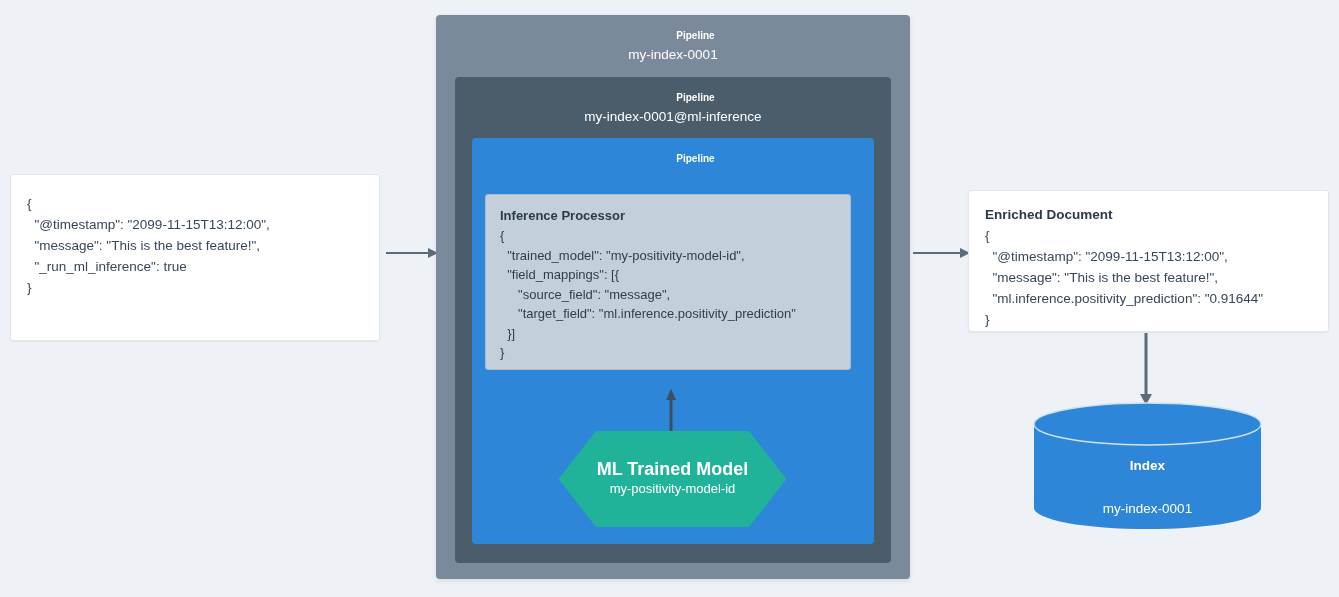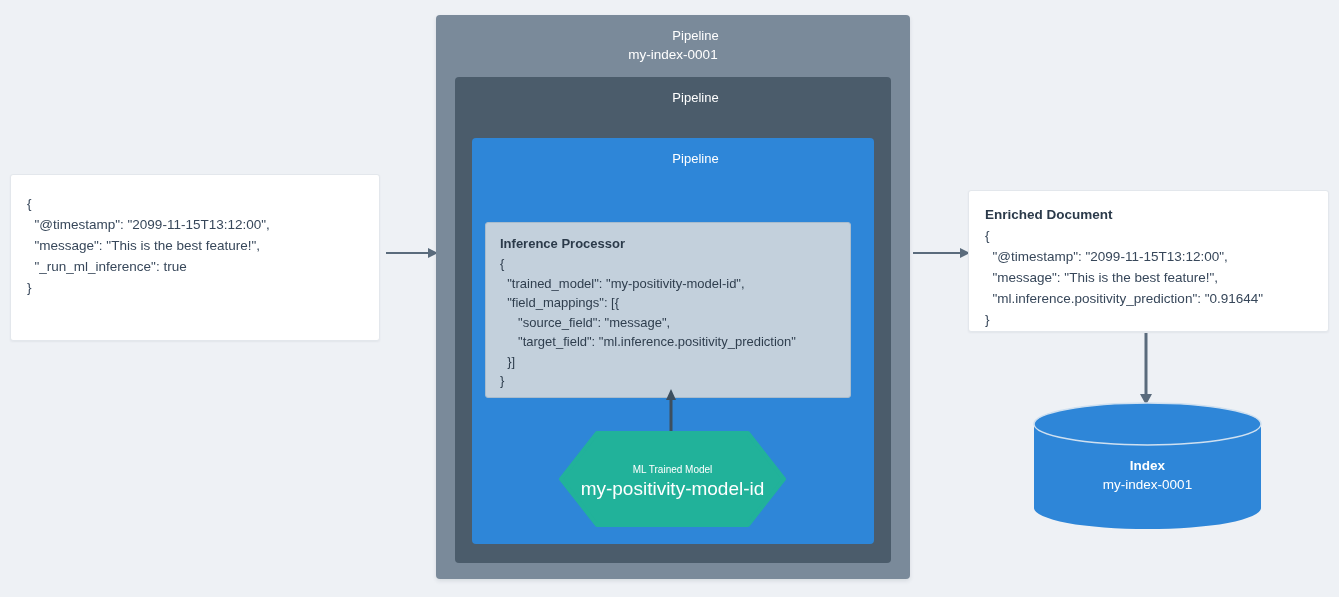--- a/index.html
+++ b/index.html
@@ -86,43 +86,42 @@
     border-radius: 4px;
     box-sizing: border-box;
   }
 
   .box-head {
     text-align: center;
     color: #ffffff;
     padding-top: 11px;
   }
   .box-head .box-label {
-    font-weight: normal;
-    font-size: 13px;
+    font-weight: bold;
+    font-size: 10px;
     line-height: 19px;
     margin-left: 45px;
   }
   .box-head .box-value {
     font-size: 13.5px;
     line-height: 20px;
   }
 
   
   #inference-processor {
     position: absolute;
     left: 13px;
     top: 56px;
     width: 366px;
     height: 176px;
     background: #c3d0dc;
     border: 1px solid #a9bccd;
     border-radius: 3px;
     box-sizing: border-box;
     padding: 11px 14px 0 14px;
-    margin-top: 28px;
   }
   #inference-processor .card-title {
     font-weight: bold;
     font-size: 13px;
     line-height: 20px;
     color: #2b3a4a;
     white-space: pre;
   }
   #inference-processor .code-line {
     font-size: 13px;
@@ -147,26 +146,26 @@
     width: 227px;
     height: 96px;
     display: flex;
     flex-direction: column;
     align-items: center;
     justify-content: center;
     color: #ffffff;
     text-align: center;
   }
   #ml-model-hex .hex-label {
-    font-weight: normal;
-    font-size: 10px;
+    font-weight: bold;
+    font-size: 18px;
     line-height: 19px;
   }
   #ml-model-hex .hex-value {
-    font-size: 19px;
+    font-size: 13px;
     line-height: 20px;
   }
 
   
   #index-cylinder {
     position: absolute;
     left: 1033px;
     top: 402px;
     width: 229px;
     height: 128px;
@@ -175,20 +174,21 @@
   #index-cylinder .cyl-text {
     position: absolute;
     left: 0;
     top: 54px;
     width: 229px;
     display: flex;
     flex-direction: column;
     align-items: center;
     color: #ffffff;
     text-align: center;
+    gap: 24px;
   }
   #index-cylinder .cyl-label {
     font-weight: bold;
     font-size: 13.5px;
     line-height: 19px;
   }
   #index-cylinder .cyl-value {
     font-size: 13.5px;
     line-height: 20px;
   }
@@ -220,20 +220,21 @@
 
 <div id="pipeline-outer">
   <div class="box-head">
     <div class="box-label">Pipeline</div>
     <div class="box-value">my-index-0001</div>
   </div>
 
   <div id="pipeline-middle">
     <div class="box-head">
       <div class="box-label">Pipeline</div>
+      <div class="box-value">my-index-0001@ml-inference</div>
     </div>
 
     <div id="pipeline-inner">
       <div class="box-head">
         <div class="box-label">Pipeline</div>
       </div>
 
       <div id="inference-processor">
         <div class="card-title">Inference Processor</div>
         <div class="code-line">{</div>

